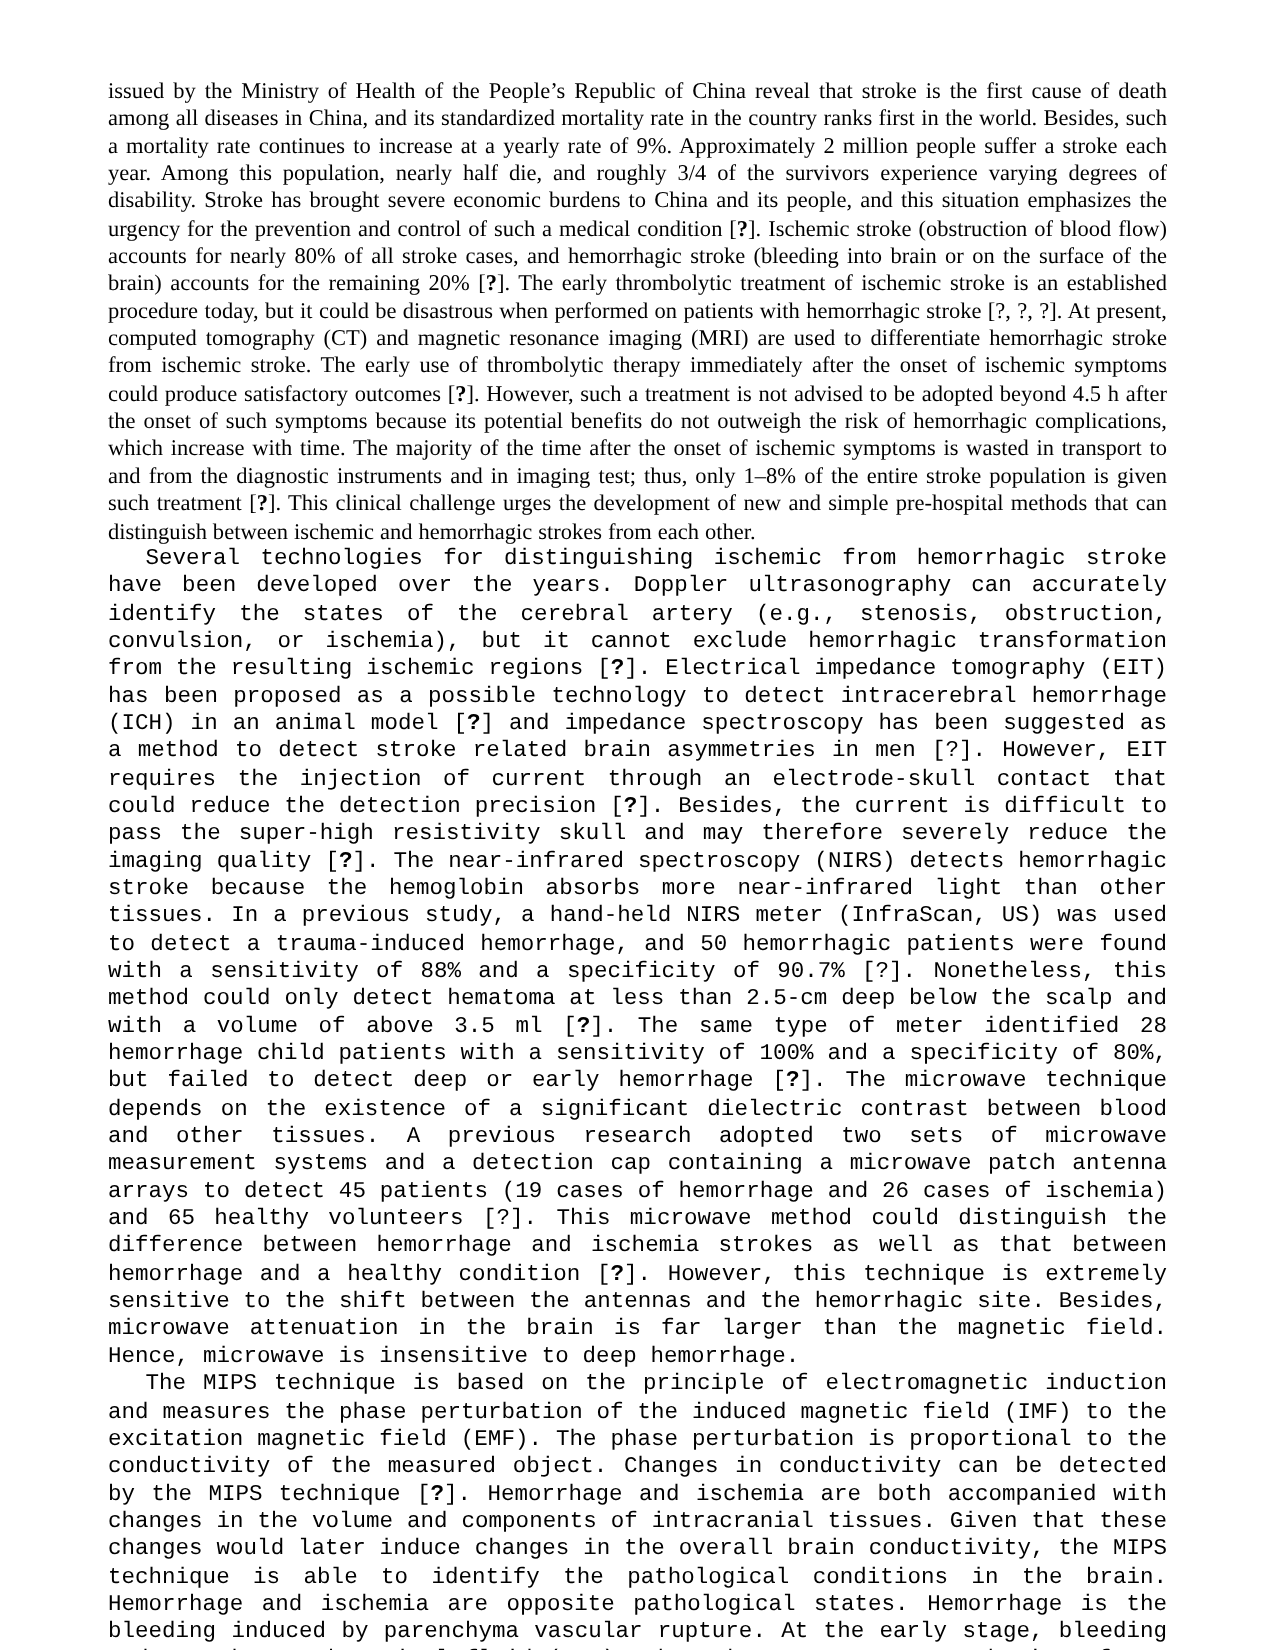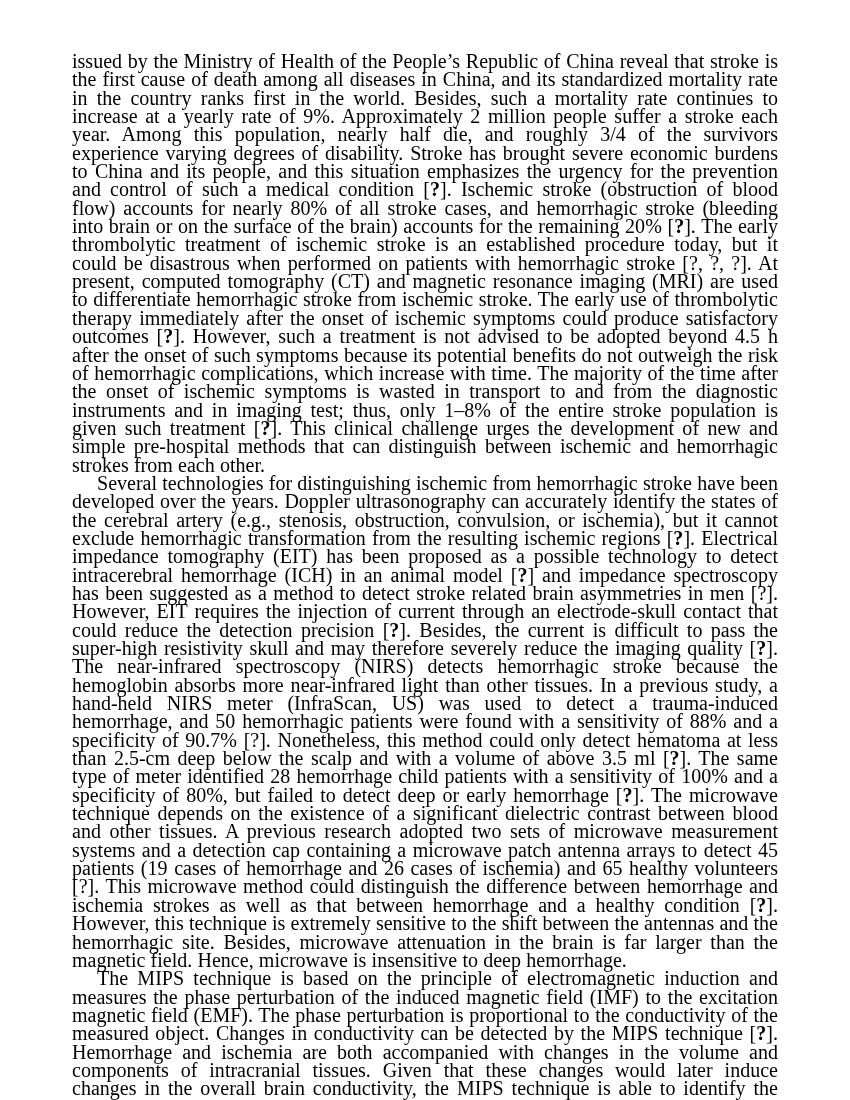--- a/index.html
+++ b/index.html
@@ -24,29 +24,30 @@
     background: #ffffff;
   }
   #body-column {
     width: 706px;
   }
   p.para {
     margin: 0;
     padding: 0;
     text-align: justify;
     text-justify: inter-word;
-    font-size: 20px;
+    font-size: 15px;
     line-height: 18.35px;
     letter-spacing: 0.01px;
     word-spacing: 0.2px;
     hyphens: none;
     -webkit-hyphens: none;
   }
   p.para + p.para {
     text-indent: 25px;
+    font-family: Liberation Mono, monospace;
   }
   .cit {
     font-weight: bold;
   }
   .cit-plain {
     font-weight: normal;
   }
 </style>
 </head>
 <body>

